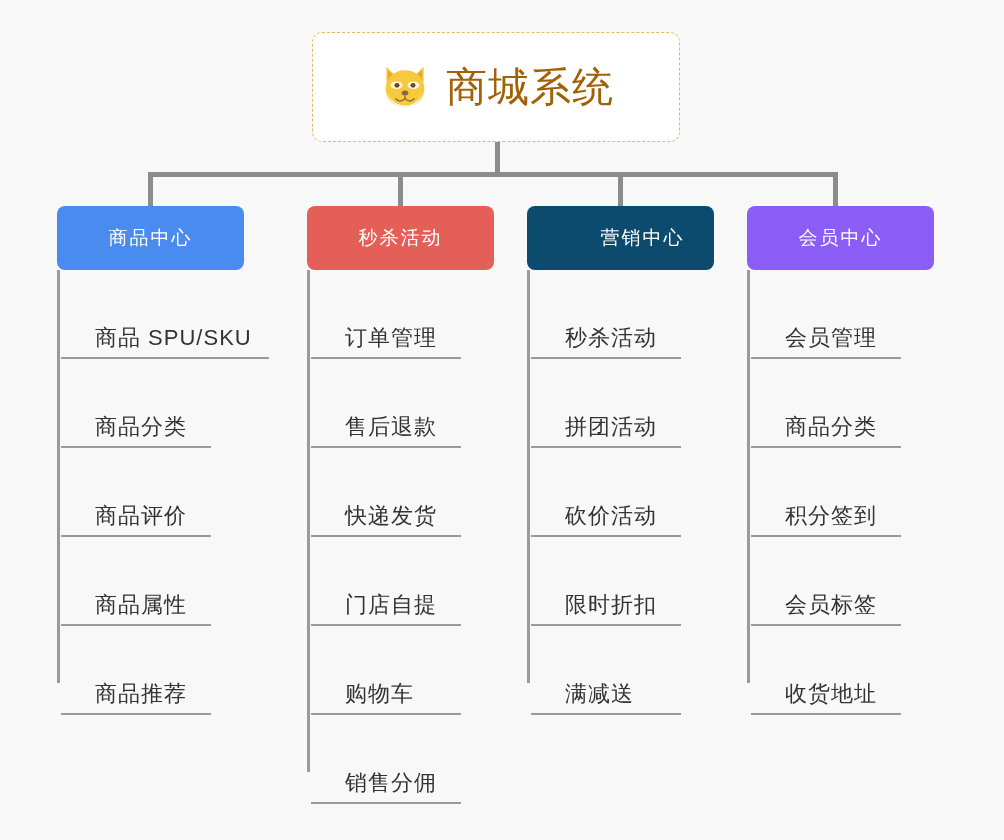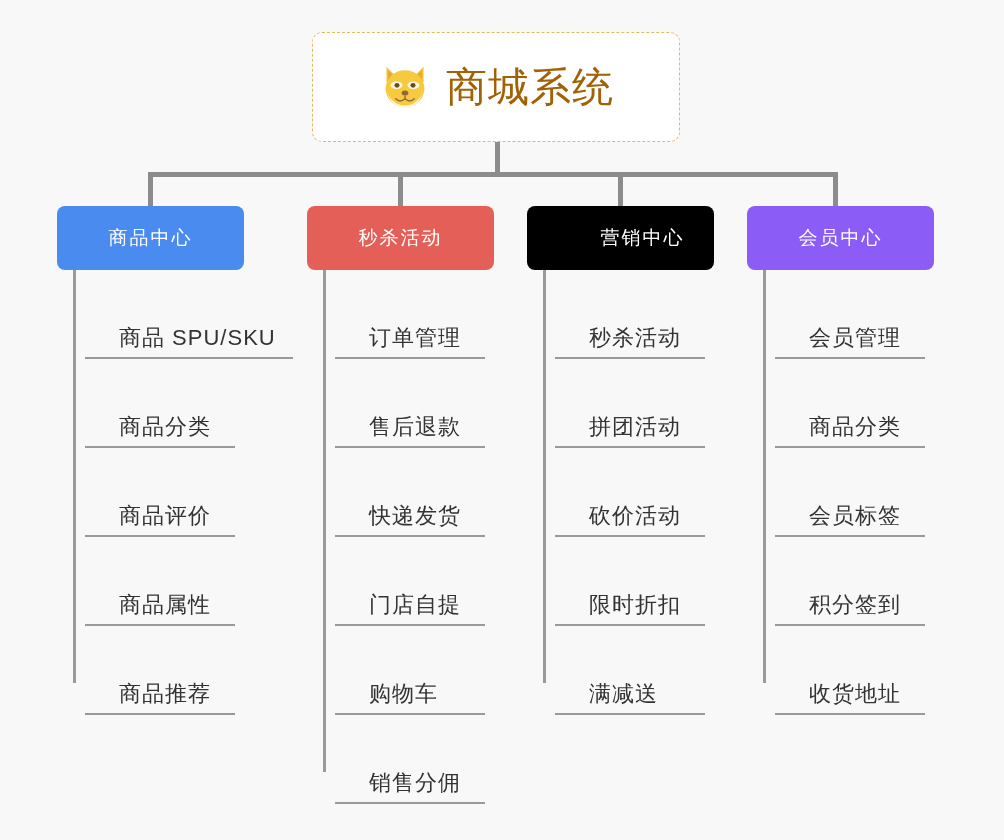--- a/index.html
+++ b/index.html
@@ -83,22 +83,22 @@
     justify-content: center;
     color: #ffffff;
     font-size: 19px;
     letter-spacing: 2px;
     user-select: none;
   }
 
   
   .branch {
     position: relative;
-    margin-left: 16px;
-    padding-left: 12px;
+    margin-left: 0;
+    padding-left: 4px;
   }
   .branch::before {
     content: "";
     position: absolute;
     left: 0;
     top: 0;
     bottom: 32px;
     width: 3px;
     background: #9a9a9a;
   }
@@ -202,21 +202,21 @@
       <div class="leaf">
           <span class="leaf-inner"><span class="leaf-label">购物车</span></span>
         </div>
       <div class="leaf">
           <span class="leaf-inner"><span class="leaf-label">销售分佣</span></span>
         </div>
     </div>
   </div>
 
   <div class="column col2">
-    <div class="cat-header" style="background: #000000; padding-left: 44px;">
+    <div class="cat-header" style="background: #0c4a6e; padding-left: 44px;">
       <span>营销中心</span>
     </div>
     <div class="branch">
       <div class="leaf">
           <span class="leaf-inner"><span class="leaf-label">秒杀活动</span></span>
         </div>
       <div class="leaf">
           <span class="leaf-inner"><span class="leaf-label">拼团活动</span></span>
         </div>
       <div class="leaf">
@@ -236,24 +236,24 @@
       <span>会员中心</span>
     </div>
     <div class="branch">
       <div class="leaf">
           <span class="leaf-inner"><span class="leaf-label">会员管理</span></span>
         </div>
       <div class="leaf">
           <span class="leaf-inner"><span class="leaf-label">商品分类</span></span>
         </div>
       <div class="leaf">
+          <span class="leaf-inner"><span class="leaf-label">积分签到</span></span>
+        </div>
+      <div class="leaf">
           <span class="leaf-inner"><span class="leaf-label">会员标签</span></span>
         </div>
       <div class="leaf">
-          <span class="leaf-inner"><span class="leaf-label">积分签到</span></span>
-        </div>
-      <div class="leaf">
           <span class="leaf-inner"><span class="leaf-label">收货地址</span></span>
         </div>
     </div>
   </div>
 
 </div>
 
 </body></html>

